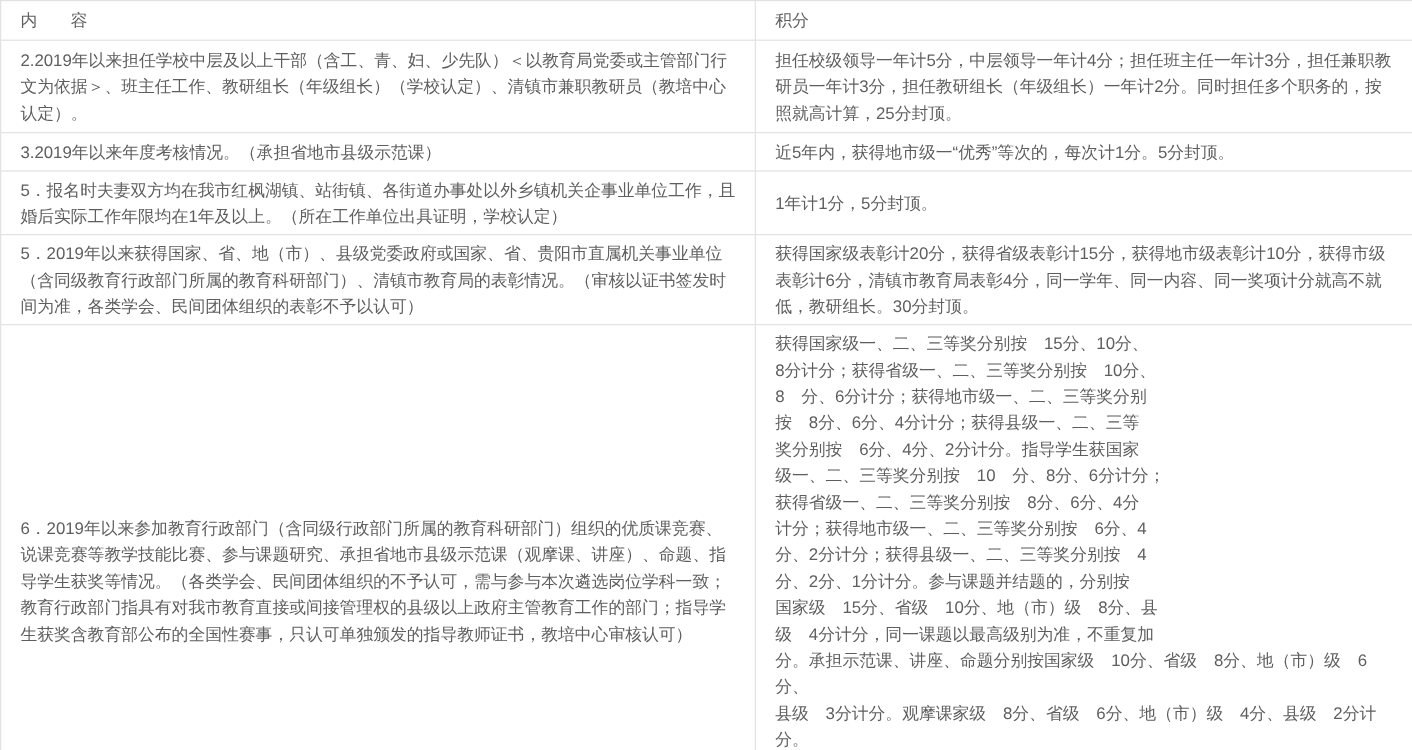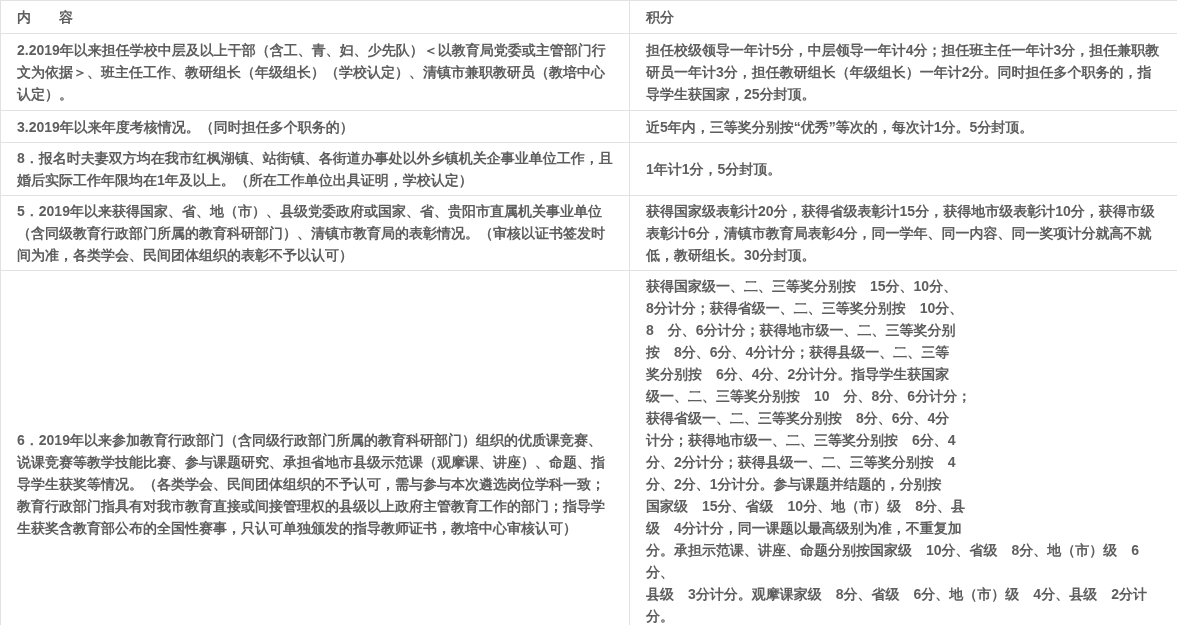--- a/index.html
+++ b/index.html
@@ -17,21 +17,21 @@
     table-layout: fixed;
     background: #ffffff;
   }
   table.score-table col.c-content { width: 629px; }
   table.score-table col.c-points  { width: 548px; }
   table.score-table th,
   table.score-table td {
     border: 1px solid #e2e2e2;
     font-size: 14px;
     line-height: 22px;
-    font-weight: bold;
+    font-weight: normal;
     text-align: left;
     vertical-align: middle;
     padding: 4px 14px 4px 16px;
     white-space: pre-line;
     word-break: break-all;
     overflow: hidden;
   }
   tr.h-header { height: 33px; }
   tr.h-r1 { height: 30px; }
   tr.h-r2 { height: 77px; }
@@ -50,28 +50,28 @@
   </colgroup>
   <thead>
     <tr class="h-header">
       <th>内　　容</th>
       <th>积分</th>
     </tr>
   </thead>
   <tbody>
     <tr class="h-r2">
       <td>2.2019年以来担任学校中层及以上干部（含工、青、妇、少先队）＜以教育局党委或主管部门行文为依据＞、班主任工作、教研组长（年级组长）（学校认定）、清镇市兼职教研员（教培中心认定）。</td>
-      <td>担任校级领导一年计5分，中层领导一年计4分；担任班主任一年计3分，担任兼职教研员一年计3分，担任教研组长（年级组长）一年计2分。同时担任多个职务的，指导学生获国家，25分封顶。</td>
+      <td>担任校级领导一年计5分，中层领导一年计4分；担任班主任一年计3分，担任兼职教研员一年计3分，担任教研组长（年级组长）一年计2分。同时担任多个职务的，按照就高计算，25分封顶。</td>
     </tr>
     <tr class="h-r3">
-      <td>3.2019年以来年度考核情况。（同时担任多个职务的）</td>
-      <td>近5年内，三等奖分别按“优秀”等次的，每次计1分。5分封顶。</td>
+      <td>3.2019年以来年度考核情况。（承担省地市县级示范课）</td>
+      <td>近5年内，获得地市级一“优秀”等次的，每次计1分。5分封顶。</td>
     </tr>
     <tr class="h-r4">
-      <td>8．报名时夫妻双方均在我市红枫湖镇、站街镇、各街道办事处以外乡镇机关企事业单位工作，且婚后实际工作年限均在1年及以上。（所在工作单位出具证明，学校认定）</td>
+      <td>5．报名时夫妻双方均在我市红枫湖镇、站街镇、各街道办事处以外乡镇机关企事业单位工作，且婚后实际工作年限均在1年及以上。（所在工作单位出具证明，学校认定）</td>
       <td>1年计1分，5分封顶。</td>
     </tr>
     <tr class="h-r5">
       <td>5．2019年以来获得国家、省、地（市）、县级党委政府或国家、省、贵阳市直属机关事业单位（含同级教育行政部门所属的教育科研部门）、清镇市教育局的表彰情况。（审核以证书签发时间为准，各类学会、民间团体组织的表彰不予以认可）</td>
       <td>获得国家级表彰计20分，获得省级表彰计15分，获得地市级表彰计10分，获得市级表彰计6分，清镇市教育局表彰4分，同一学年、同一内容、同一奖项计分就高不就低，教研组长。30分封顶。</td>
     </tr>
     <tr class="h-r6">
       <td>6．2019年以来参加教育行政部门（含同级行政部门所属的教育科研部门）组织的优质课竞赛、说课竞赛等教学技能比赛、参与课题研究、承担省地市县级示范课（观摩课、讲座）、命题、指导学生获奖等情况。（各类学会、民间团体组织的不予认可，需与参与本次遴选岗位学科一致；教育行政部门指具有对我市教育直接或间接管理权的县级以上政府主管教育工作的部门；指导学生获奖含教育部公布的全国性赛事，只认可单独颁发的指导教师证书，教培中心审核认可）</td>
       <td>获得国家级一、二、三等奖分别按　15分、10分、
 8分计分；获得省级一、二、三等奖分别按　10分、

